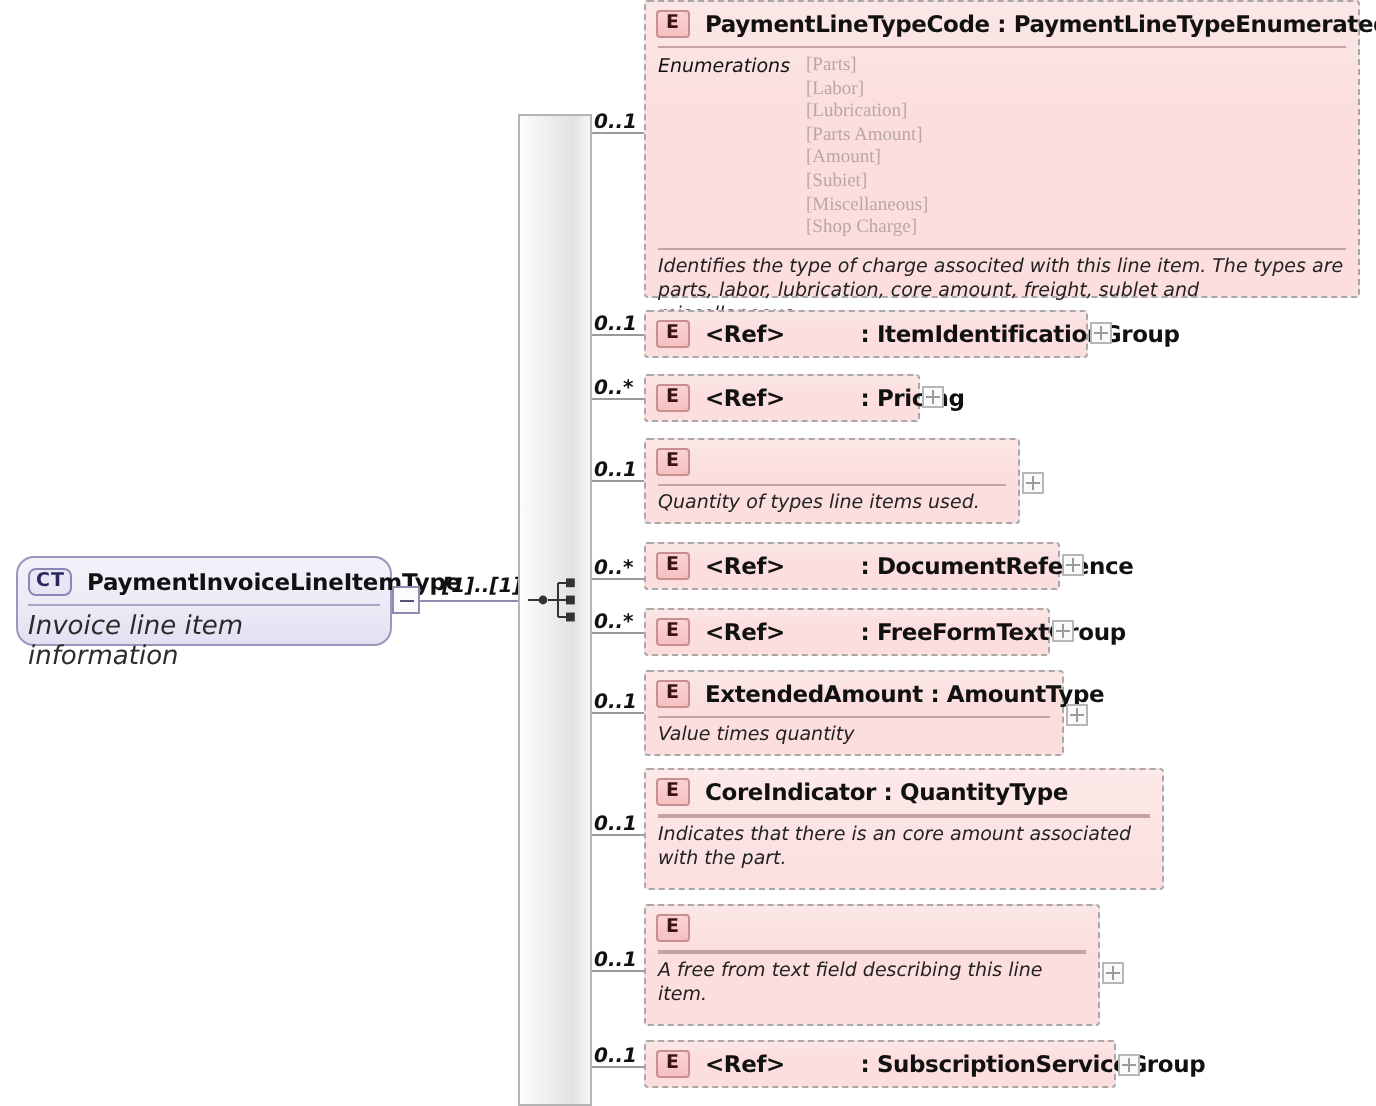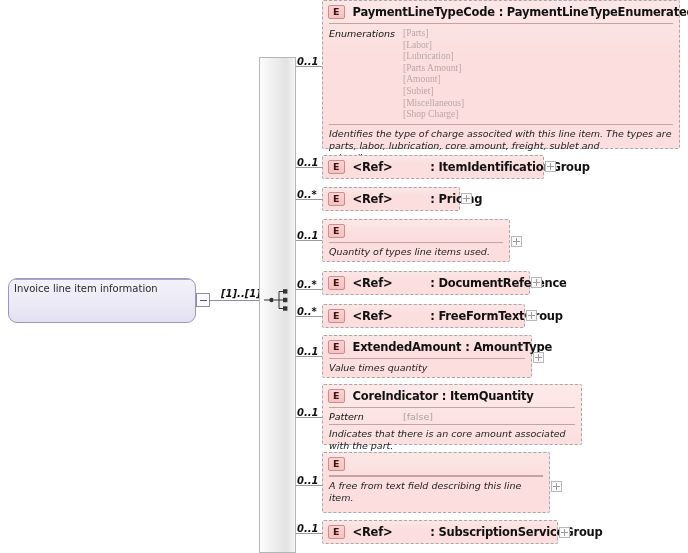--- a/index.html
+++ b/index.html
@@ -19,21 +19,21 @@
     box-sizing:border-box;
   }
   .ct-head{display:flex;align-items:center;height:23px;padding-left:5px;}
   .ct-tag{
     display:inline-block;border:1px solid #8b88b4;border-radius:4px;
     background:#e8e6f5;color:#2a2760;font-size:9.5px;font-weight:bold;
     padding:1px 3px;line-height:10px;letter-spacing:.5px;
   }
   .ct-title{margin-left:7px;font-size:11.5px;font-weight:bold;color:#111;letter-spacing:-.1px;}
   .ct-rule{height:1px;background:#a9a6c9;margin:0 5px;}
-  .ct-desc{font-size:10px;color:#2b2b2b;padding:3px 0 0 5px;}
+  .ct-desc{font-style:italic;font-size:13px;color:#2b2b2b;padding:3px 0 0 5px;}
 
   
   .ct-stub{position:absolute;left:196px;top:293px;width:14px;height:14px;
     border:1px solid #8e8bb0;background:#fbfbfd;box-sizing:border-box;}
   .ct-stub:after{content:"";position:absolute;left:3px;top:6px;width:7px;height:1px;background:#55527a;}
   .ct-stub-line{position:absolute;left:210px;top:300px;width:50px;height:1px;background:#8e8bb0;}
   .card-label{position:absolute;left:221px;top:288px;font-style:italic;font-size:10px;color:#111;font-weight:bold;}
 
   
   .seq-bar{
@@ -78,20 +78,24 @@
   }
   .plus:before{content:"";position:absolute;left:4px;top:1px;width:1px;height:7px;background:#9b9b9b;}
   .plus:after{content:"";position:absolute;left:1px;top:4px;width:7px;height:1px;background:#9b9b9b;}
 </style>
 </head>
 <body>
 
 <div class="canvas">
 
   <div class="ct-box">
+    <div class="ct-head">
+      <span class="ct-tag">CT</span>
+      <span class="ct-title">PaymentInvoiceLineItemType</span>
+    </div>
     <div class="ct-rule"></div>
     <div class="ct-desc">Invoice line item information</div>
   </div>
 
   <div class="ct-stub"></div>
   <div class="ct-stub-line"></div>
   <div class="card-label">[1]..[1]</div>
 
   <div class="seq-bar"></div>
   <svg class="seq-icon" viewBox="0 0 28 24">
@@ -193,27 +197,23 @@
     <div class="erule"></div>
     <div class="edesc">Value times quantity</div>
   </div>
   <div class="plus" style="left:533px;top:352px;"></div>
 
   <div class="hline" style="left:296px;top:417px;width:26px;"></div>
   <div class="occ" style="left:297px;top:407px;">0..1</div>
   <div class="ebox solidfill" style="left:322px;top:384px;width:260px;height:61px;">
     <div class="ehead">
       <span class="etag">E</span>
-      <span class="etitle"><span>CoreIndicator</span><span> : </span><span>ItemQuantity</span></span>
-    </div>
-    <div class="erule"></div>
-    <div class="facet">
-      <span class="facet-name">Pattern</span>
-      <span class="facet-val">[false]</span>
-    </div>
+      <span class="etitle"><span>CoreIndicator</span><span> : </span><span>QuantityType</span></span>
+    </div>
+    <div class="erule"></div>
     <div class="erule"></div>
     <div class="edesc">Indicates that there is an core amount associated with the part.</div>
   </div>
 
   <div class="hline" style="left:296px;top:485px;width:26px;"></div>
   <div class="occ" style="left:297px;top:475px;">0..1</div>
   <div class="ebox" style="left:322px;top:452px;width:228px;height:61px;">
     <div class="ehead">
       <span class="etag">E</span>
     </div>

